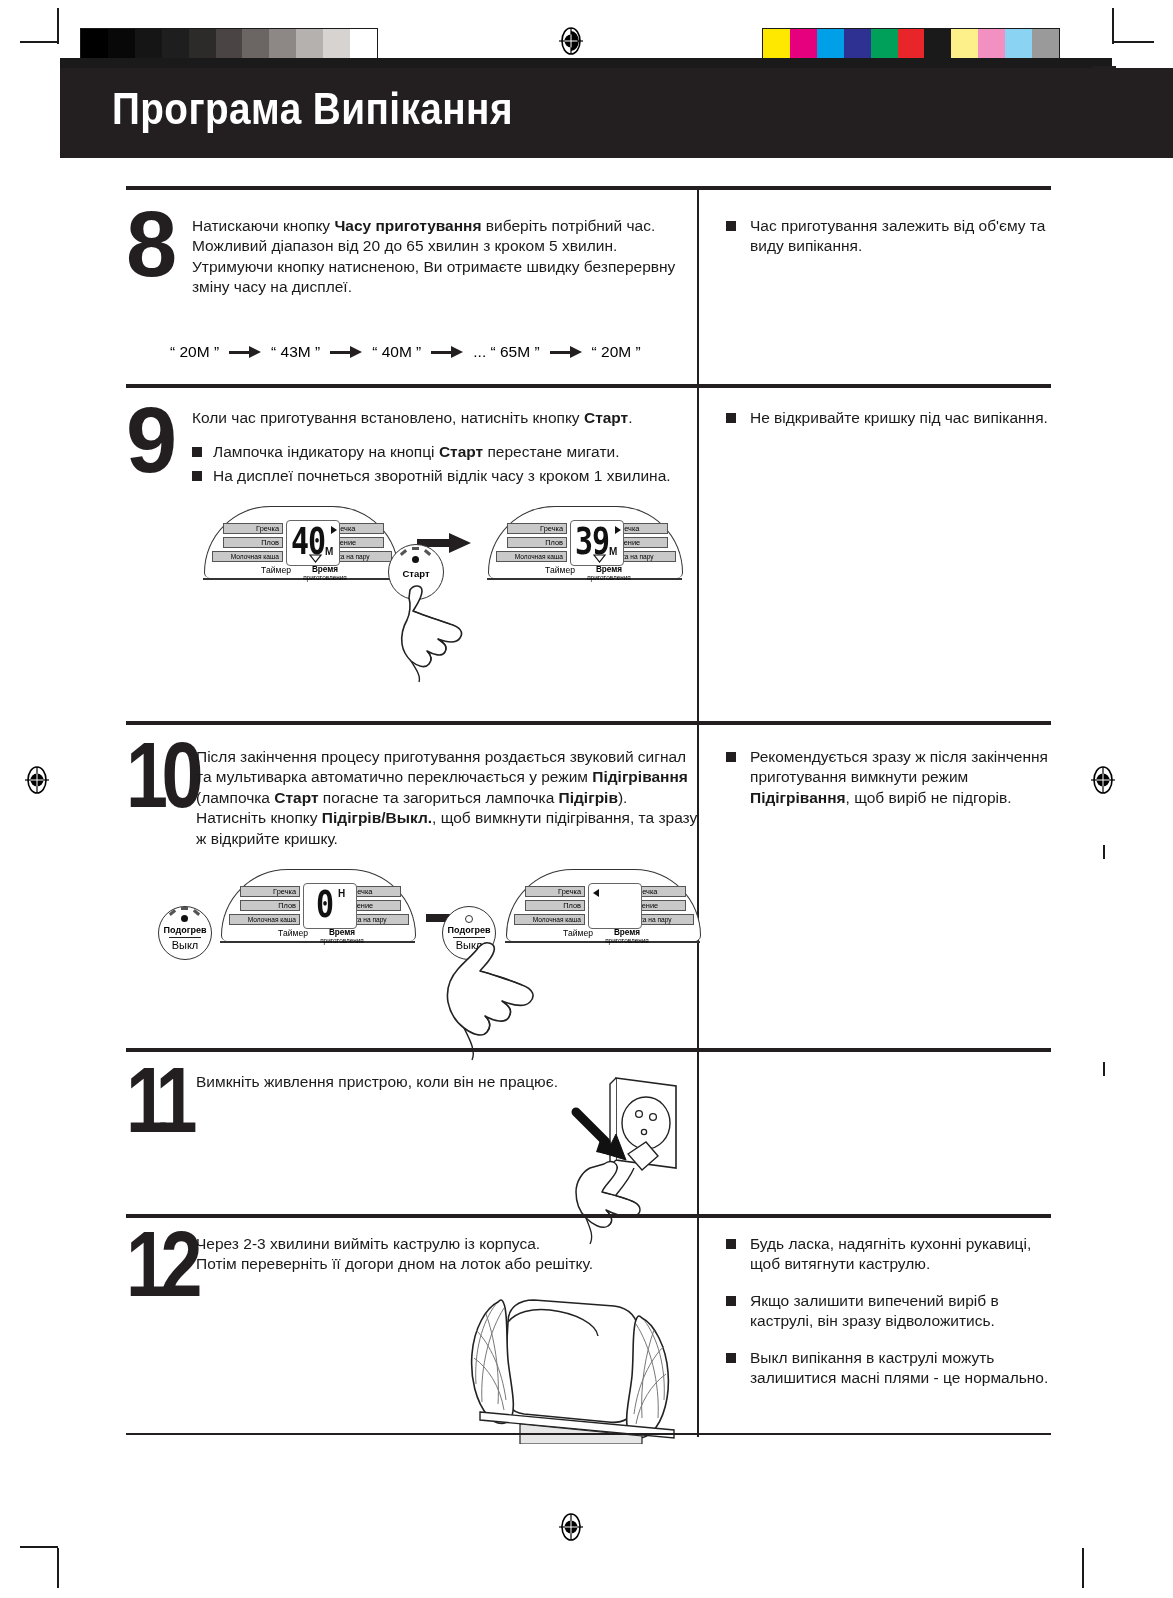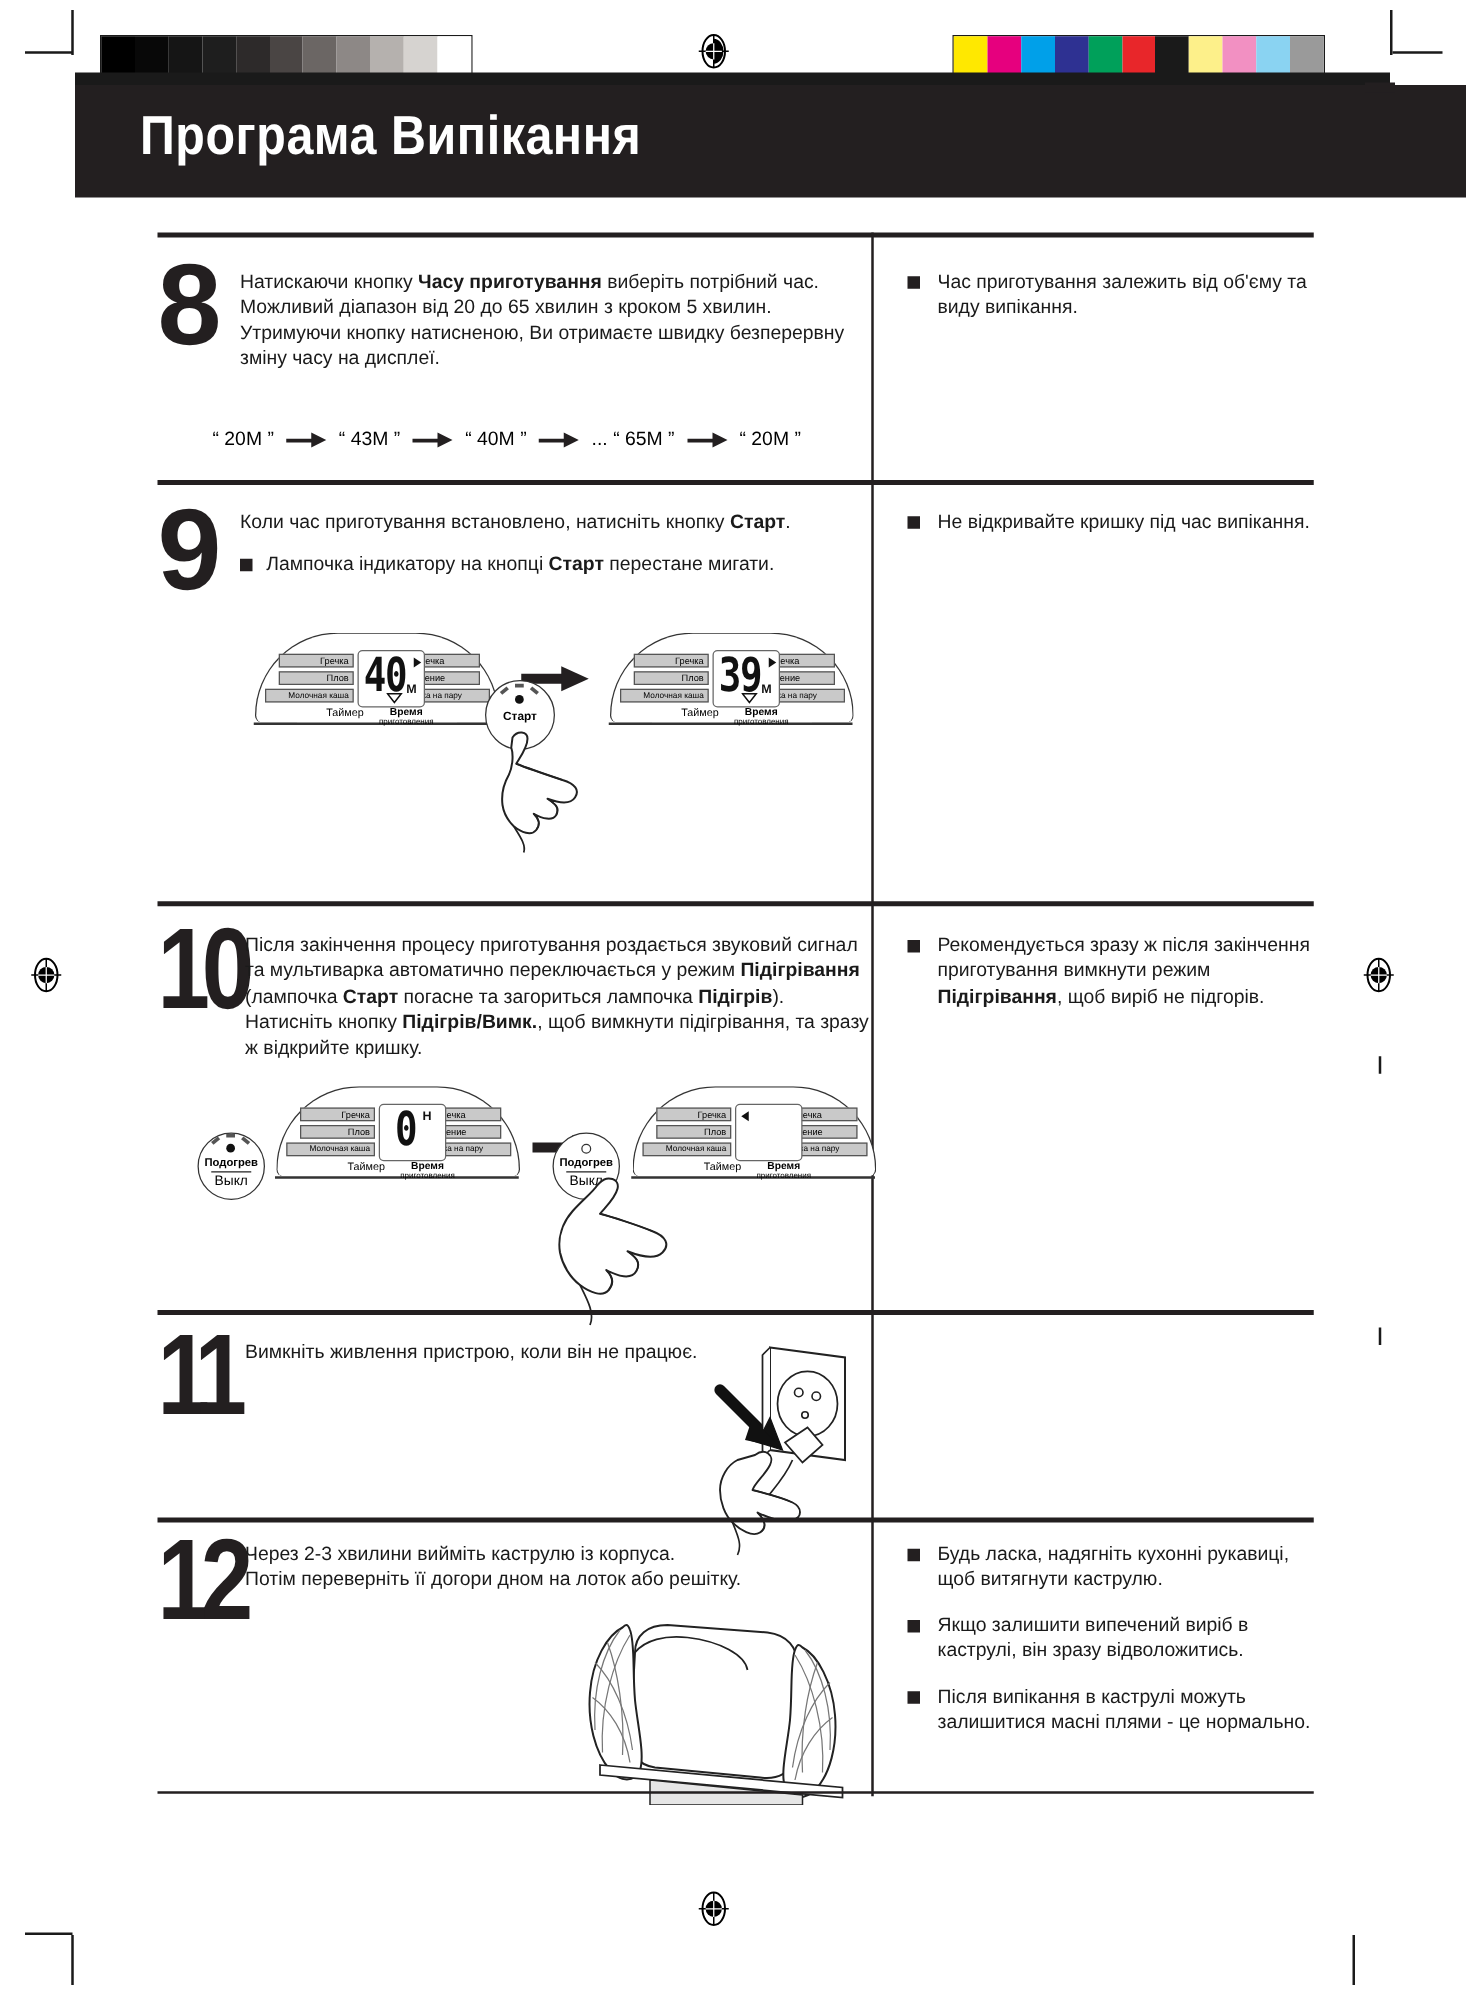--- a/index.html
+++ b/index.html
@@ -235,20 +235,21 @@
       </div>
     </div>
 
     <div class="hrule full" style="top:198px;"></div>
     <div class="step" style="top:208px;">
       <div class="num" style="top:10px;">9</div>
       <div class="ltext" style="top:14px;">
         <div id="s9i">Коли час приготування встановлено, натисніть кнопку <b>Старт</b>.</div>
         <div style="height:14px;"></div>
         <div class="bullet" id="s9b0">Лампочка індикатору на кнопці <b>Старт</b> перестане мигати.</div>
+        <div class="bullet" id="s9b1">На дисплеї почнеться зворотній відлік часу з кроком 1 хвилина.</div>
       </div>
       <div class="rtext" style="top:14px;">
         <div class="rbullet" id="s9r0">Не відкривайте кришку під час випікання.</div>
       </div>
 
       <div class="panel" style="left:78px;top:112px;">
         <div class="dome"></div>
         <div class="pl-lbl" style="left:19px;top:17px;width:60px;">Гречка</div>
         <div class="pl-lbl" style="left:19px;top:31px;width:60px;">Плов</div>
         <div class="pl-lbl" style="left:8px;top:45px;width:71px;font-size:6.6px;">Молочная каша</div>
@@ -309,21 +310,21 @@
           <path d="M33 69 C37 73 39 77 35 82" fill="none" stroke="#222" stroke-width="1.2"></path>
           <path d="M17 79 C22 87 27 94 25 100" fill="none" stroke="#222" stroke-width="1.4"></path>
         </svg>
       </div>
     </div>
 
     <div class="hrule full" style="top:535px;"></div>
     <div class="step" style="top:545px;">
       <div class="num narrow" style="top:8px;letter-spacing:-8px;">10</div>
       <div class="ltext" style="left:70px;top:16px;width:502px;">
-        <div id="s10p">Після закінчення процесу приготування роздається звуковий сигнал та мультиварка автоматично переключається у режим <b>Підігрівання</b> (лампочка <b>Старт</b> погасне та загориться лампочка <b>Підігрів</b>). Натисніть кнопку <b>Підігрів/Вимк.</b>, щоб вимкнути підігрівання, та зразу ж відкрийте кришку.</div>
+        <div id="s10p">Після закінчення процесу приготування роздається звуковий сигнал та мультиварка автоматично переключається у режим <b>Підігрівання</b> (лампочка <b>Старт</b> погасне та загориться лампочка <b>Підігрів</b>). Натисніть кнопку <b>Підігрів/Выкл.</b>, щоб вимкнути підігрівання, та зразу ж відкрийте кришку.</div>
       </div>
       <div class="rtext" style="top:16px;">
         <div class="rbullet" id="s10r0">Рекомендується зразу ж після закінчення приготування вимкнути режим <b>Підігрівання</b>, щоб виріб не підгорів.</div>
       </div>
 
       <div class="panel" style="left:95px;top:138px;">
         <div class="dome"></div>
         <div class="pl-lbl" style="left:19px;top:17px;width:60px;">Гречка</div>
         <div class="pl-lbl" style="left:19px;top:31px;width:60px;">Плов</div>
         <div class="pl-lbl" style="left:8px;top:45px;width:71px;font-size:6.6px;">Молочная каша</div>
@@ -425,21 +426,21 @@
     <div class="hrule full" style="top:1028px;"></div>
     <div class="step" style="top:1038px;">
       <div class="num narrow" style="top:4px;letter-spacing:-9px;">12</div>
       <div class="ltext" style="left:70px;top:10px;width:470px;">
         <div id="s12p0">Через 2-3 хвилини вийміть каструлю із корпуса.</div>
         <div id="s12p1">Потім переверніть її догори дном на лоток або решітку.</div>
       </div>
       <div class="rtext" style="top:10px;">
         <div class="rbullet" id="s12r0">Будь ласка, надягніть кухонні рукавиці, щоб витягнути каструлю.</div>
         <div class="rbullet" id="s12r1">Якщо залишити випечений виріб в каструлі, він зразу відволожитись.</div>
-        <div class="rbullet" id="s12r2">Після випікання в каструлі можуть залишитися масні плями - це нормально.</div>
+        <div class="rbullet" id="s12r2">Выкл випікання в каструлі можуть залишитися масні плями - це нормально.</div>
       </div>
 
       <div class="illus" style="left:320px;top:50px;">
         <svg width="250" height="170" viewBox="0 0 250 170">
 
           <path d="M62 48 C62 34 72 26 88 26 L168 32 C184 34 192 44 192 58 L188 132
                    C188 144 176 150 162 148 L78 140 C64 138 58 128 58 118 Z" fill="#fff" stroke="#222" stroke-width="1.6"></path>
           <path d="M62 48 C70 38 86 34 104 36 C130 39 150 50 152 62" fill="none" stroke="#222" stroke-width="1.4"></path>
 
           <path d="M52 28 C40 34 28 54 26 80 C24 104 30 128 42 142 C50 152 62 152 66 142

